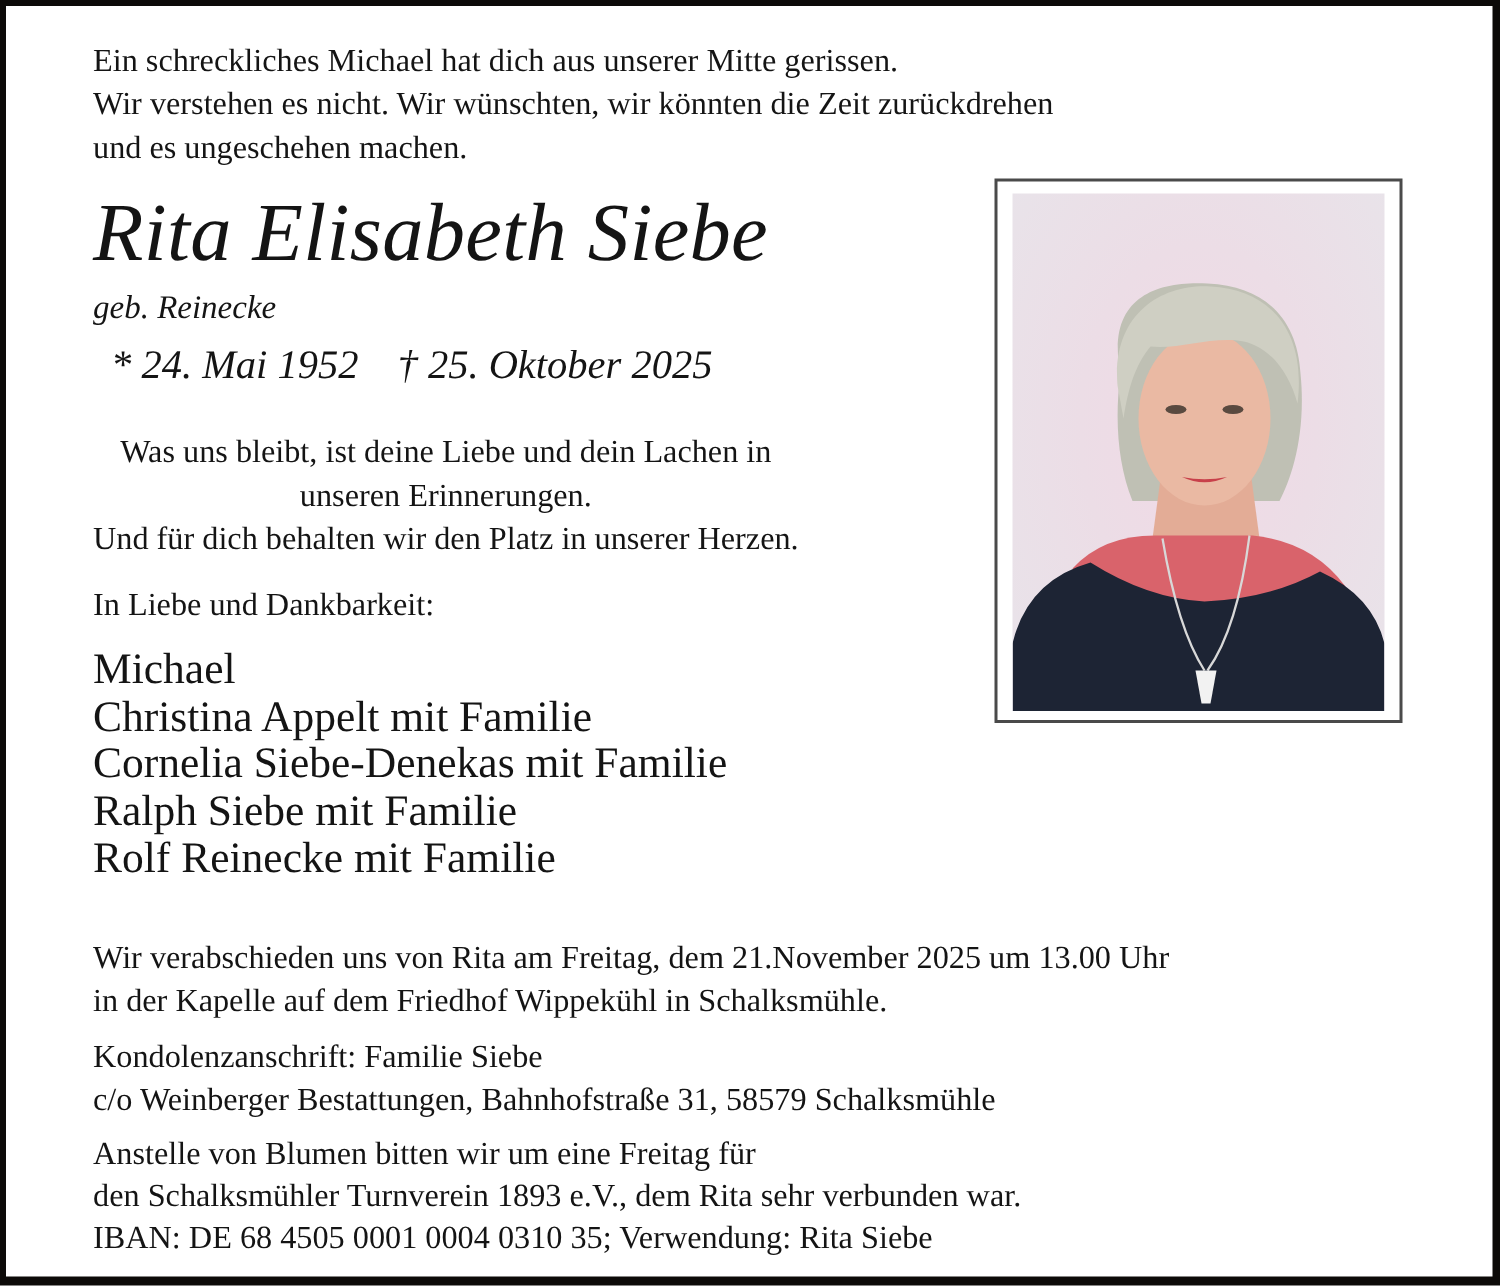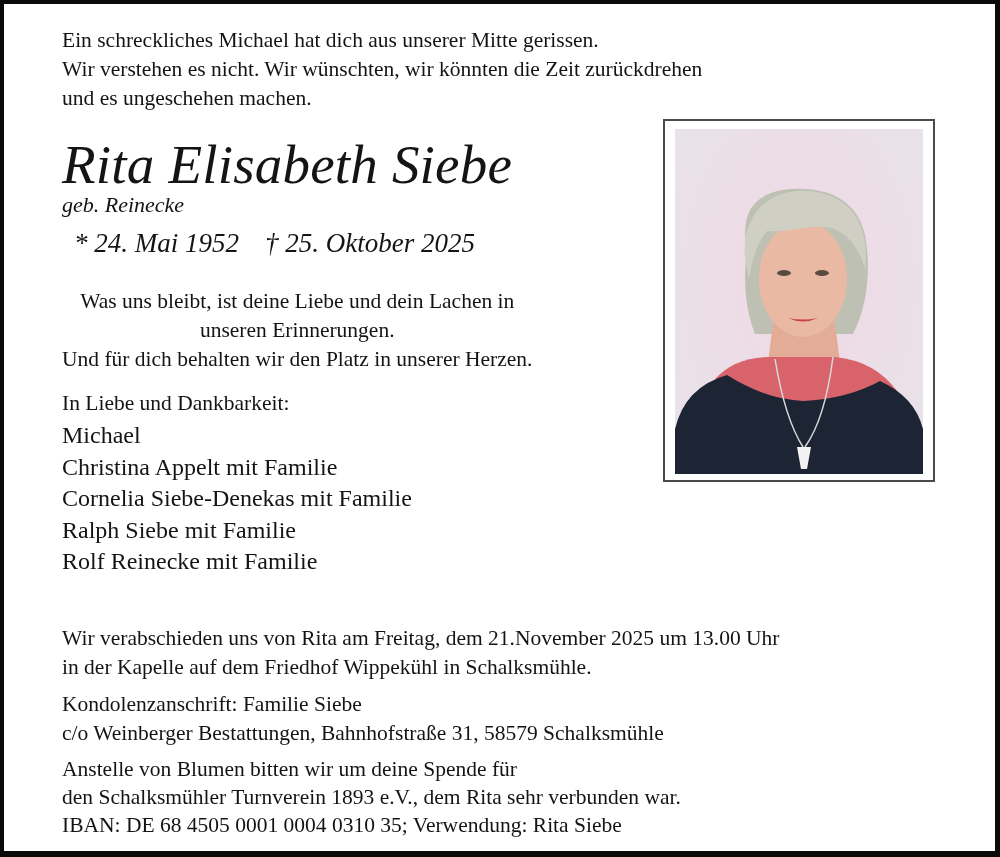--- a/index.html
+++ b/index.html
@@ -12,28 +12,28 @@
       border-left: 4px solid #0c0a08;
       border-right: 5px solid #0c0a08;
       border-bottom: 6px solid #0c0a08;
       background: #ffffff;
       font-family: "Liberation Serif", "DejaVu Serif", serif;
       color: #141414;
     }
     .abs { position: absolute; margin: 0; white-space: nowrap; }
     .intro { left: 58px; top: 22px; font-size: 21.5px; line-height: 29px; }
     .intro div { height: 29px; }
-    .name { left: 58px; top: 130px; font-style: italic; font-size: 55px; line-height: 62px; letter-spacing: 0.2px; }
+    .name { left: 58px; top: 120px; font-style: italic; font-size: 55px; line-height: 62px; letter-spacing: 0.2px; }
     .maiden { left: 58px; top: 186px; font-style: italic; font-size: 22px; line-height: 30px; }
     .dates { left: 70px; top: 222px; font-style: italic; font-size: 27px; line-height: 34px; }
     .dates .gap { display: inline-block; width: 26px; }
     .quote { left: 58px; top: 283px; font-size: 21.5px; line-height: 29px; text-align: center; }
     .quote div { height: 29px; }
     .thanks { left: 58px; top: 385px; font-size: 21.5px; line-height: 29px; }
-    .mourners { left: 58px; top: 416px; font-size: 24px; line-height: 31.5px; }
+    .mourners { left: 58px; top: 427px; font-size: 29px; line-height: 31.5px; }
     .mourners div { height: 31.5px; }
     .service { left: 58px; top: 620px; font-size: 21.5px; line-height: 29px; }
     .service div { height: 29px; }
     .condolence { left: 58px; top: 686px; font-size: 21.5px; line-height: 29px; }
     .condolence div { height: 29px; }
     .donation { left: 58px; top: 751px; font-size: 21.5px; line-height: 28px; }
     .donation div { height: 28px; }
 
     .photo-frame {
       position: absolute;
@@ -89,21 +89,21 @@
     <div>Wir verabschieden uns von Rita am Freitag, dem 21.November 2025 um 13.00 Uhr</div>
     <div>in der Kapelle auf dem Friedhof Wippekühl in Schalksmühle.</div>
   </div>
 
   <div class="abs condolence">
     <div>Kondolenzanschrift: Familie Siebe</div>
     <div>c/o Weinberger Bestattungen, Bahnhofstraße 31, 58579 Schalksmühle</div>
   </div>
 
   <div class="abs donation">
-    <div>Anstelle von Blumen bitten wir um deine Spende für</div>
+    <div>Anstelle von Blumen bitten wir um eine Freitag für</div>
     <div>den Schalksmühler Turnverein 1893 e.V., dem Rita sehr verbunden war.</div>
     <div>IBAN: DE 68 4505 0001 0004 0310 35; Verwendung: Rita Siebe</div>
   </div>
 
   <div class="photo-frame">
     <div class="photo" title="Portrait photo of Rita Elisabeth Siebe">
       <svg width="248" height="345" viewBox="0 0 248 345">
 
         <path d="M72 120 C62 70 95 58 130 60 C170 62 190 85 192 120 C196 160 186 190 178 205 L80 205 C70 180 68 150 72 120 Z" fill="#bfc0b4"></path>
 

